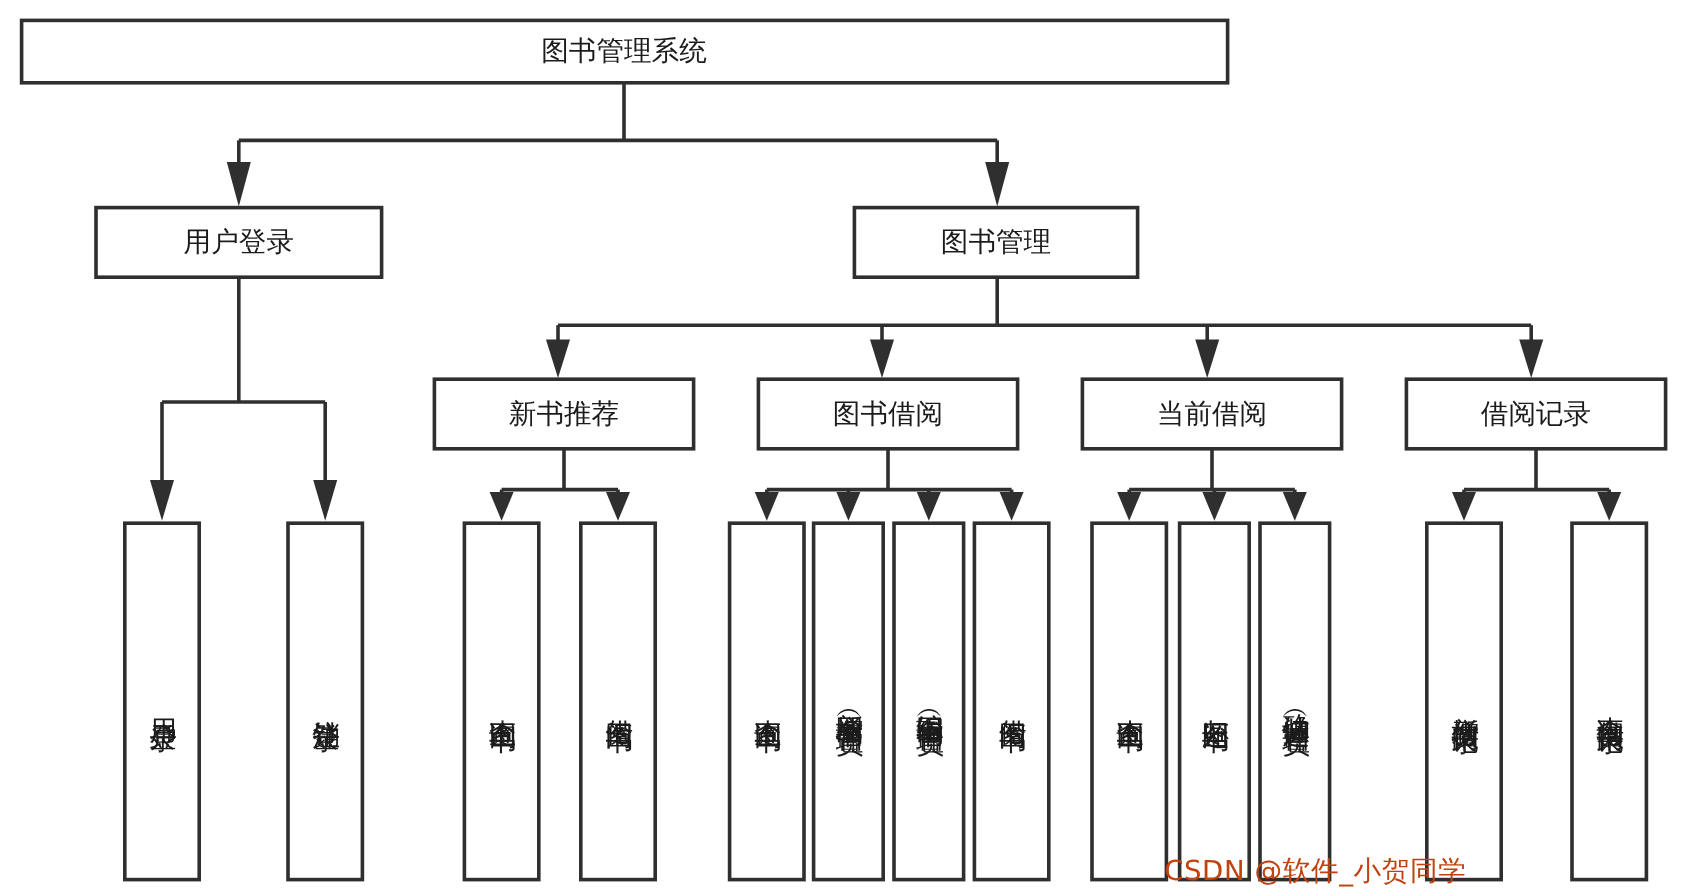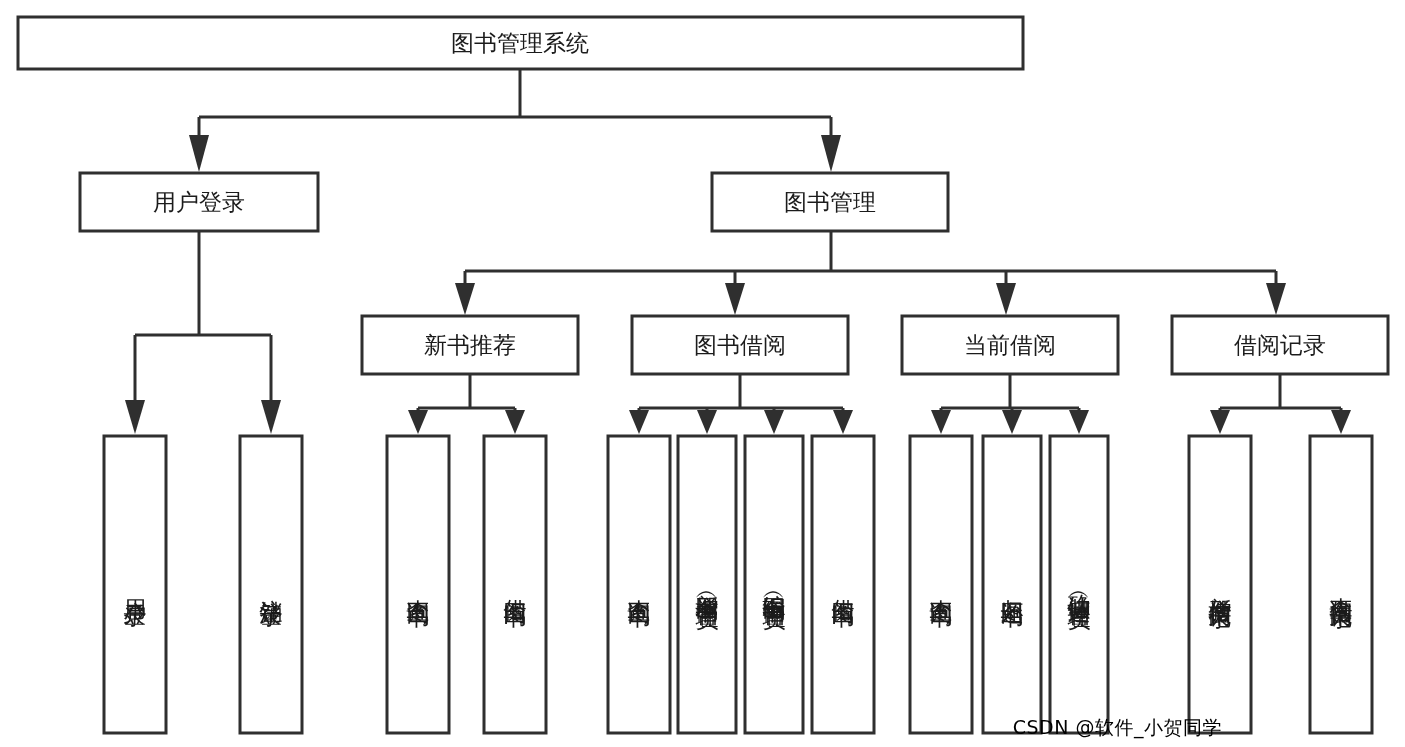--- a/index.html
+++ b/index.html
@@ -63,22 +63,22 @@
     align-items: center;
     justify-content: center;
     white-space: nowrap;
     pointer-events: none;
   }
   .watermark {
     position: absolute;
     right: 8px;
     bottom: 6px;
     font-family: "DejaVu Sans", "Liberation Sans", sans-serif;
-    font-size: 19px;
-    color: #000000;
+    font-size: 23px;
+    color: #c2410c;
     letter-spacing: 0.5px;
     white-space: nowrap;
   }
 </style>
 </head>
 <body>
 
 <div id="diagram-root">
 
   <svg id="tree-svg" viewBox="0 0 1405 747" preserveAspectRatio="none" xmlns="http://www.w3.org/2000/svg">

